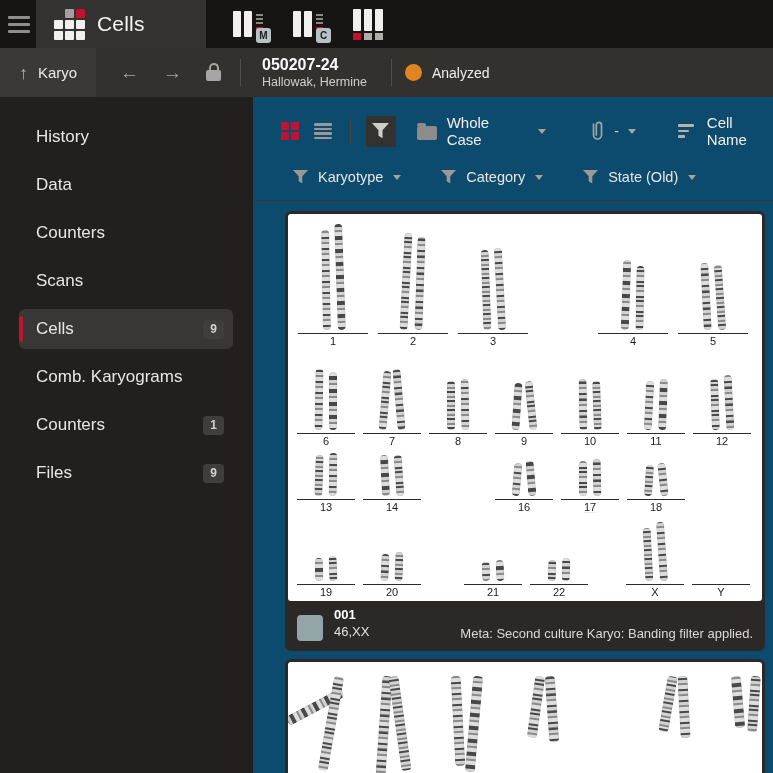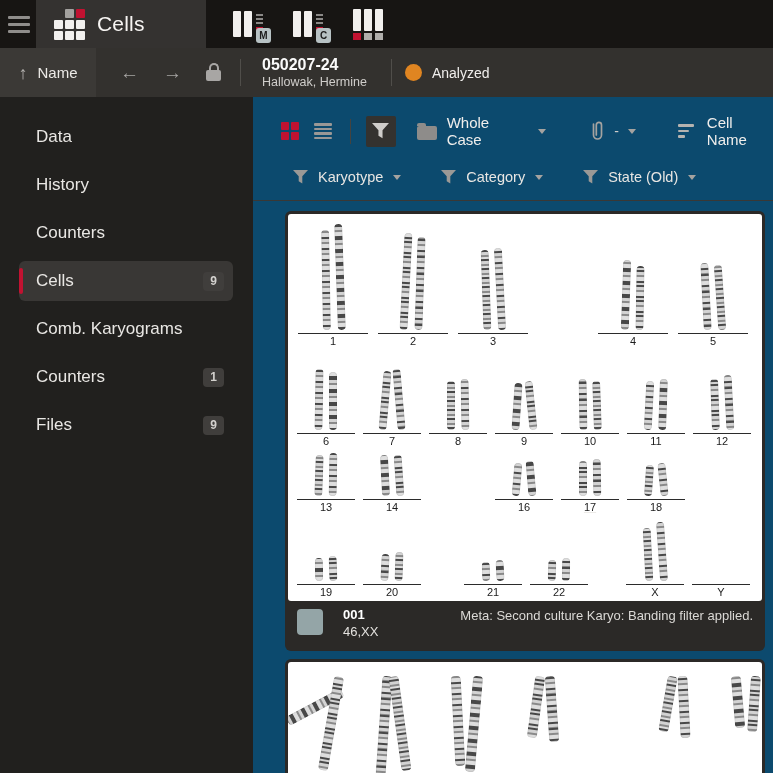--- a/index.html
+++ b/index.html
@@ -104,21 +104,21 @@
       rgba(190,190,190,.30) 2px, rgba(190,190,190,.30) 5px,
       rgba(70,70,70,.55) 5px, rgba(70,70,70,.55) 7px,
       rgba(228,228,228,.25) 7px, rgba(228,228,228,.25) 11px);
     box-shadow:inset 0 0 1px rgba(0,0,0,.45)}
   .bline{height:1px;background:#2b2b2b;width:87%;margin-top:3px}
   .glabel{font-size:11px;color:#1c1c1c;margin-top:1px;height:15px}
   .partial .krow{align-items:flex-start;padding-top:14px}
   .partial .kcell{justify-content:flex-start}
   .partial .chroms{align-items:flex-start}
 
-  .cfoot{display:flex;align-items:flex-start;padding:6px 9px 7px;gap:20px}
+  .cfoot{display:flex;align-items:flex-end;padding:6px 9px 7px;gap:11px}
   .csel{width:26px;height:26px;border-radius:4px;background:var(--checkbox-gray,#94a5a7);margin-top:2px;cursor:pointer;flex-shrink:0}
   .cinfo{display:flex;flex-direction:column;line-height:1.3}
   .cname{font-size:13px;color:#ffffff}
   .ckar{font-size:13px;color:#e3e1de}
   .cmeta{margin-left:auto;font-size:13px;color:#dbd9d6;padding-top:1px}
 </style>
 </head>
 <body>
 
 <div class="app" data-name="app-window">
@@ -185,56 +185,62 @@
               <i class="sq"></i>
             </span>
           </div>
         </div>
       </div>
   </header>
 
   <nav class="navbar" data-name="navigation-bar">
     <div class="main-btn" data-name="main-button">
       <span class="arrow-glyph" data-name="up-arrow-icon">↑</span>
-      <span data-name="main-button-label">Name</span>
+      <span data-name="main-button-label">Karyo</span>
     </div>
     <span class="nav-arrow back" data-name="back-button">←</span>
     <span class="nav-arrow fwd" data-name="forward-button">→</span>
     <span class="lock" data-name="lock-icon"></span>
     <span class="vdiv" data-name="divider"></span>
     <div class="case-block" data-name="case-info">
       <div class="case-id" data-name="case-id">050207-24</div>
       <div class="case-name" data-name="patient-name">Hallowak, Hermine</div>
     </div>
     <span class="vdiv v2" data-name="divider"></span>
     <div class="status" data-name="status-badge">
       <span class="dot" data-name="status-dot-icon"></span>
       <span class="status-label" data-name="status-label">Analyzed</span>
     </div>
   </nav>
 
   <div class="body-row">
     <aside class="sidebar" data-name="sidebar">
       <div data-name="sidebar-items">
+          <div class="side-item" data-name="sidebar-item-history">
+            <div class="side-box">
+              <span class="accent" data-name="selected-accent-bar"></span>
+              <span class="side-label" data-name="sidebar-item-label">History</span>
+            </div>
+          </div>
           <div class="side-item" data-name="sidebar-item-data">
             <div class="side-box">
               <span class="accent" data-name="selected-accent-bar"></span>
               <span class="side-label" data-name="sidebar-item-label">Data</span>
             </div>
           </div>
-          <div class="side-item" data-name="sidebar-item-history">
-            <div class="side-box">
-              <span class="accent" data-name="selected-accent-bar"></span>
-              <span class="side-label" data-name="sidebar-item-label">History</span>
-            </div>
-          </div>
           <div class="side-item" data-name="sidebar-item-structure">
             <div class="side-box">
               <span class="accent" data-name="selected-accent-bar"></span>
               <span class="side-label" data-name="sidebar-item-label">Counters</span>
+            </div>
+          </div>
+          <div class="side-item" data-name="sidebar-item-scans">
+            <div class="side-box">
+              <span class="accent" data-name="selected-accent-bar"></span>
+              <span class="side-label" data-name="sidebar-item-label">Scans</span>
             </div>
           </div>
           <div class="side-item" data-name="sidebar-item-cells">
             <div class="side-box selected">
               <span class="accent" data-name="selected-accent-bar"></span>
               <span class="side-label" data-name="sidebar-item-label">Cells</span>
               <span class="side-badge" data-name="count-badge">9</span>
             </div>
           </div>
           <div class="side-item" data-name="sidebar-item-comb-karyograms">

